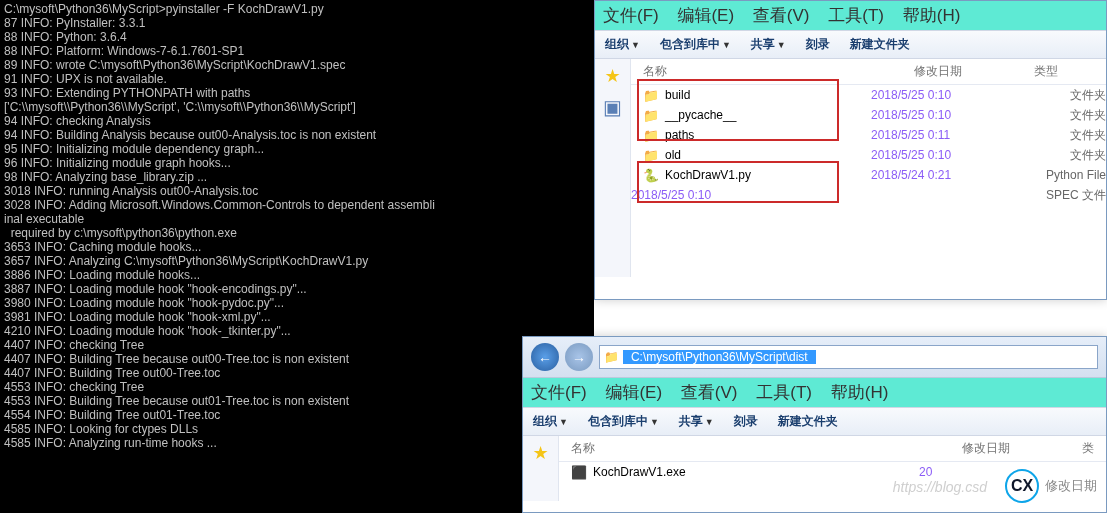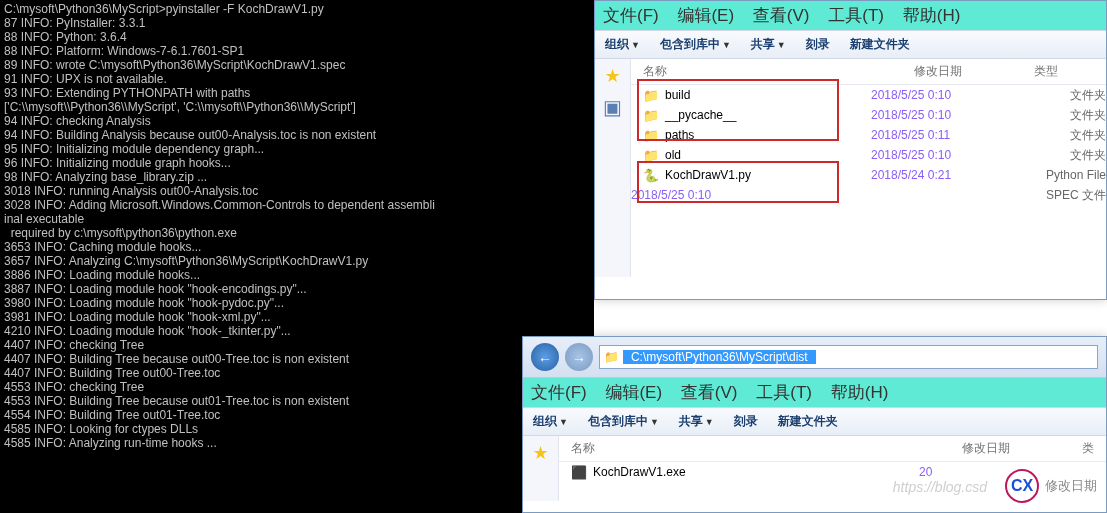--- a/index.html
+++ b/index.html
@@ -44,21 +44,21 @@
 .hl-box { border: 2px solid #cc2a2a; position: absolute; pointer-events: none; }
 
 .addressbar { display: flex; align-items: center; background: linear-gradient(#e6eef9,#d4e0f0); padding: 6px 8px; gap: 6px; border-bottom: 1px solid #bcc9dd; }
 .nav-btn { width: 28px; height: 28px; border-radius: 50%; background: radial-gradient(#5a9fe8,#2a5fa0); display: inline-flex; align-items: center; justify-content: center; color: #fff; font-size: 14px; cursor: pointer; }
 .nav-btn.fwd { background: radial-gradient(#a8c4e8,#7a9ac0); }
 .addr-field { flex: 1; background: #fff; border: 1px solid #8aa5c9; height: 24px; display: flex; align-items: center; padding: 0 4px; gap: 4px; font-size: 12px; }
 .addr-field .folder-chip { color: #f0b84a; }
 .addr-field .path { background: #3399ff; color: #fff; padding: 0 8px; }
 
 .watermark { position: absolute; right: 10px; bottom: 10px; display: flex; align-items: center; gap: 6px; color: #888; font-size: 13px; }
-.watermark .logo { width: 34px; height: 34px; border: 2px solid #be185d; border-radius: 50%; display: flex; align-items: center; justify-content: center; font-weight: bold; color: #1d4ed8; font-size: 16px; background:#fff; }
+.watermark .logo { width: 34px; height: 34px; border: 2px solid #0ea5e9; border-radius: 50%; display: flex; align-items: center; justify-content: center; font-weight: bold; color: #0f172a; font-size: 16px; background:#fff; }
 .wm-url { position:absolute; right:120px; bottom:18px; color:#cfcfcf; font-size:14px; font-style:italic;}
 </style>
 </head>
 <body>
 
 <div class="terminal" id="term"><span class="line">C:\mysoft\Python36\MyScript&gt;pyinstaller -F KochDrawV1.py</span><span class="line">87 INFO: PyInstaller: 3.3.1</span><span class="line">88 INFO: Python: 3.6.4</span><span class="line">88 INFO: Platform: Windows-7-6.1.7601-SP1</span><span class="line">89 INFO: wrote C:\mysoft\Python36\MyScript\KochDrawV1.spec</span><span class="line">91 INFO: UPX is not available.</span><span class="line">93 INFO: Extending PYTHONPATH with paths</span><span class="line">['C:\\mysoft\\Python36\\MyScript', 'C:\\mysoft\\Python36\\MyScript']</span><span class="line">94 INFO: checking Analysis</span><span class="line">94 INFO: Building Analysis because out00-Analysis.toc is non existent</span><span class="line">95 INFO: Initializing module dependency graph...</span><span class="line">96 INFO: Initializing module graph hooks...</span><span class="line">98 INFO: Analyzing base_library.zip ...</span><span class="line">3018 INFO: running Analysis out00-Analysis.toc</span><span class="line">3028 INFO: Adding Microsoft.Windows.Common-Controls to dependent assembli</span><span class="line">inal executable</span><span class="line">  required by c:\mysoft\python36\python.exe</span><span class="line">3653 INFO: Caching module hooks...</span><span class="line">3657 INFO: Analyzing C:\mysoft\Python36\MyScript\KochDrawV1.py</span><span class="line">3886 INFO: Loading module hooks...</span><span class="line">3887 INFO: Loading module hook "hook-encodings.py"...</span><span class="line">3980 INFO: Loading module hook "hook-pydoc.py"...</span><span class="line">3981 INFO: Loading module hook "hook-xml.py"...</span><span class="line">4210 INFO: Loading module hook "hook-_tkinter.py"...</span><span class="line">4407 INFO: checking Tree</span><span class="line">4407 INFO: Building Tree because out00-Tree.toc is non existent</span><span class="line">4407 INFO: Building Tree out00-Tree.toc</span><span class="line">4553 INFO: checking Tree</span><span class="line">4553 INFO: Building Tree because out01-Tree.toc is non existent</span><span class="line">4554 INFO: Building Tree out01-Tree.toc</span><span class="line">4585 INFO: Looking for ctypes DLLs</span><span class="line">4585 INFO: Analyzing run-time hooks ...</span></div>
 
 <div class="explorer explorer-top">
   <div class="menubar">
     <span>文件(F)</span>

